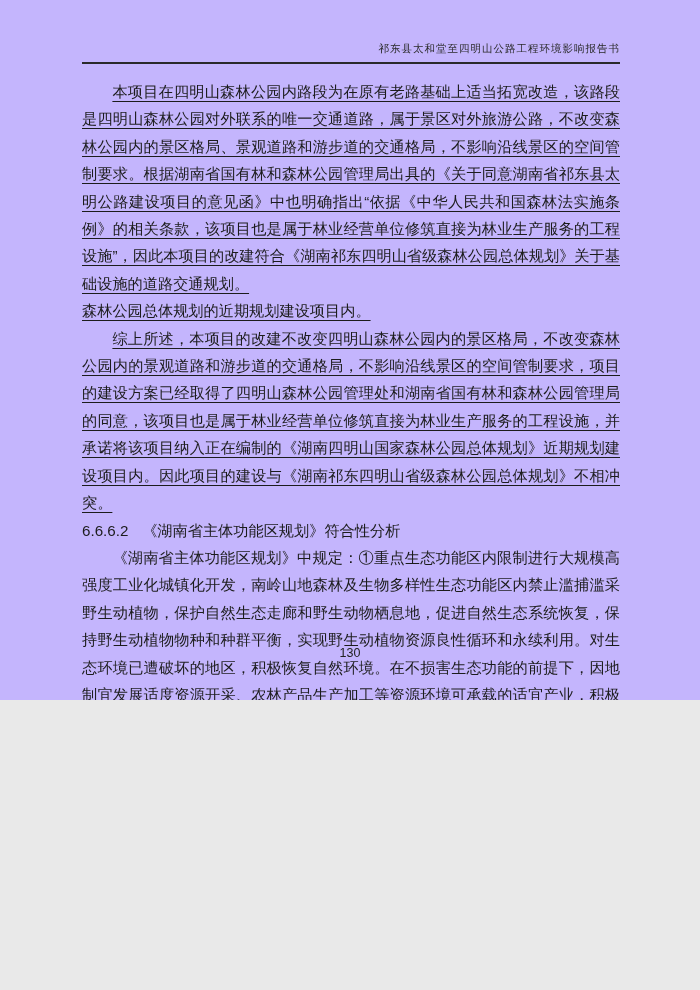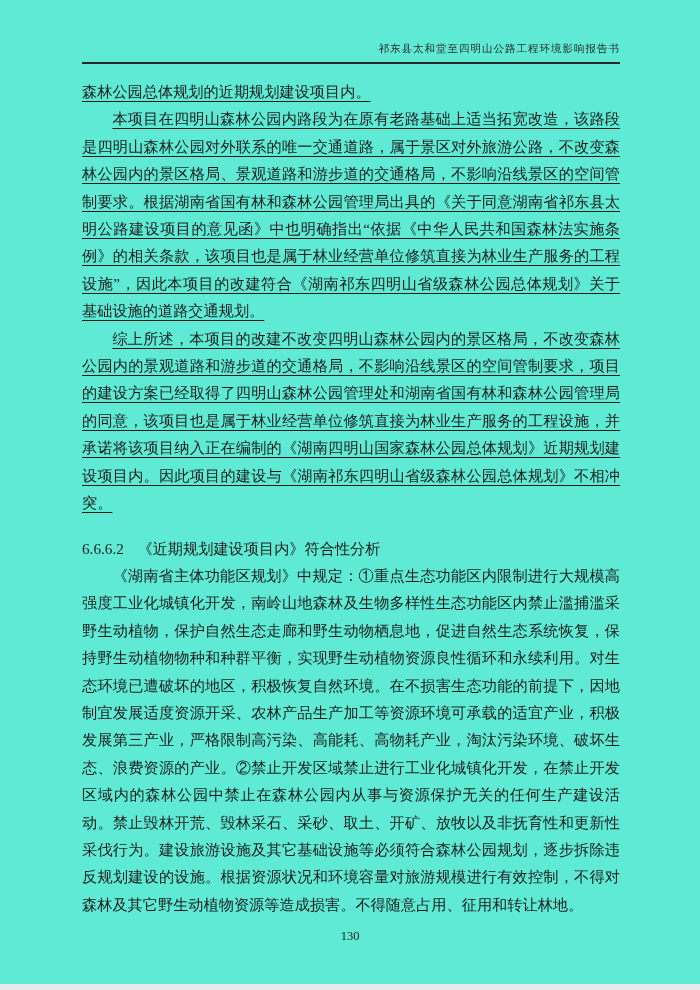--- a/index.html
+++ b/index.html
@@ -3,24 +3,24 @@
 <meta charset="utf-8">
 <style>
   html, body {
     margin: 0;
     padding: 0;
     background: #e9e9e9;
   }
   .page {
     position: relative;
     width: 700px;
-    height: 984px;
+    height: 700px;
     margin: 0 auto;
-    background: #5eead4;
-    font-family: Liberation Serif, serif;
+    background: #c4b5fd;
+    font-family: Liberation Sans, sans-serif;
     color: #1c1c1c;
     overflow: hidden;
   }
   .header {
     position: absolute;
     top: 42px;
     left: 82px;
     right: 80px;
     text-align: right;
     font-size: 10.5px;
@@ -46,21 +46,20 @@
     text-indent: 2em;
   }
   .underlined {
     text-decoration: underline;
     text-decoration-thickness: 1px;
     text-underline-offset: 4px;
   }
   .heading .sec-num {
     display: inline-block;
     margin-right: 0.9em;
-    margin-top: 18px;
   }
   .footer {
     position: absolute;
     left: 0;
     right: 0;
     bottom: 40px;
     text-align: center;
     font-size: 12.5px;
     color: #222;
   }
@@ -68,24 +67,24 @@
 </head>
 <body>
 
 <div class="page">
 
   <div class="header">
     <span>祁东县太和堂至四明山公路工程环境影响报告书</span>
   </div>
 
   <div class="content">
+    <p class="underlined indent">本项目在四明山森林公园内路段为在原有老路基础上适当拓宽改造，该路段是四明山森林公园对外联系的唯一交通道路，属于景区对外旅游公路，不改变森林公园内的景区格局、景观道路和游步道的交通格局，不影响沿线景区的空间管制要求。根据湖南省国有林和森林公园管理局出具的《关于同意湖南省祁东县太明公路建设项目的意见函》中也明确指出“依据《中华人民共和国森林法实施条例》的相关条款，该项目也是属于林业经营单位修筑直接为林业生产服务的工程设施”，因此本项目的改建符合《湖南祁东四明山省级森林公园总体规划》关于基础设施的道路交通规划。</p>
     <p class="underlined">森林公园总体规划的近期规划建设项目内。</p>
-    <p class="underlined indent">本项目在四明山森林公园内路段为在原有老路基础上适当拓宽改造，该路段是四明山森林公园对外联系的唯一交通道路，属于景区对外旅游公路，不改变森林公园内的景区格局、景观道路和游步道的交通格局，不影响沿线景区的空间管制要求。根据湖南省国有林和森林公园管理局出具的《关于同意湖南省祁东县太明公路建设项目的意见函》中也明确指出“依据《中华人民共和国森林法实施条例》的相关条款，该项目也是属于林业经营单位修筑直接为林业生产服务的工程设施”，因此本项目的改建符合《湖南祁东四明山省级森林公园总体规划》关于基础设施的道路交通规划。</p>
     <p class="underlined indent">综上所述，本项目的改建不改变四明山森林公园内的景区格局，不改变森林公园内的景观道路和游步道的交通格局，不影响沿线景区的空间管制要求，项目的建设方案已经取得了四明山森林公园管理处和湖南省国有林和森林公园管理局的同意，该项目也是属于林业经营单位修筑直接为林业生产服务的工程设施，并承诺将该项目纳入正在编制的《湖南四明山国家森林公园总体规划》近期规划建设项目内。因此项目的建设与《湖南祁东四明山省级森林公园总体规划》不相冲突。</p>
-    <p class="heading"><span class="sec-num">6.6.6.2</span><span>《近期规划建设项目内》符合性分析</span></p>
+    <p class="heading"><span class="sec-num">6.6.6.2</span><span>《湖南省主体功能区规划》符合性分析</span></p>
     <p class="indent">《湖南省主体功能区规划》中规定：①重点生态功能区内限制进行大规模高强度工业化城镇化开发，南岭山地森林及生物多样性生态功能区内禁止滥捕滥采野生动植物，保护自然生态走廊和野生动物栖息地，促进自然生态系统恢复，保持野生动植物物种和种群平衡，实现野生动植物资源良性循环和永续利用。对生态环境已遭破坏的地区，积极恢复自然环境。在不损害生态功能的前提下，因地制宜发展适度资源开采、农林产品生产加工等资源环境可承载的适宜产业，积极发展第三产业，严格限制高污染、高能耗、高物耗产业，淘汰污染环境、破坏生态、浪费资源的产业。②禁止开发区域禁止进行工业化城镇化开发，在禁止开发区域内的森林公园中禁止在森林公园内从事与资源保护无关的任何生产建设活动。禁止毁林开荒、毁林采石、采砂、取土、开矿、放牧以及非抚育性和更新性采伐行为。建设旅游设施及其它基础设施等必须符合森林公园规划，逐步拆除违反规划建设的设施。根据资源状况和环境容量对旅游规模进行有效控制，不得对森林及其它野生动植物资源等造成损害。不得随意占用、征用和转让林地。</p>
   </div>
 
   <div class="footer">
     <span>130</span>
   </div>
 
 </div>
 
 </body></html>

